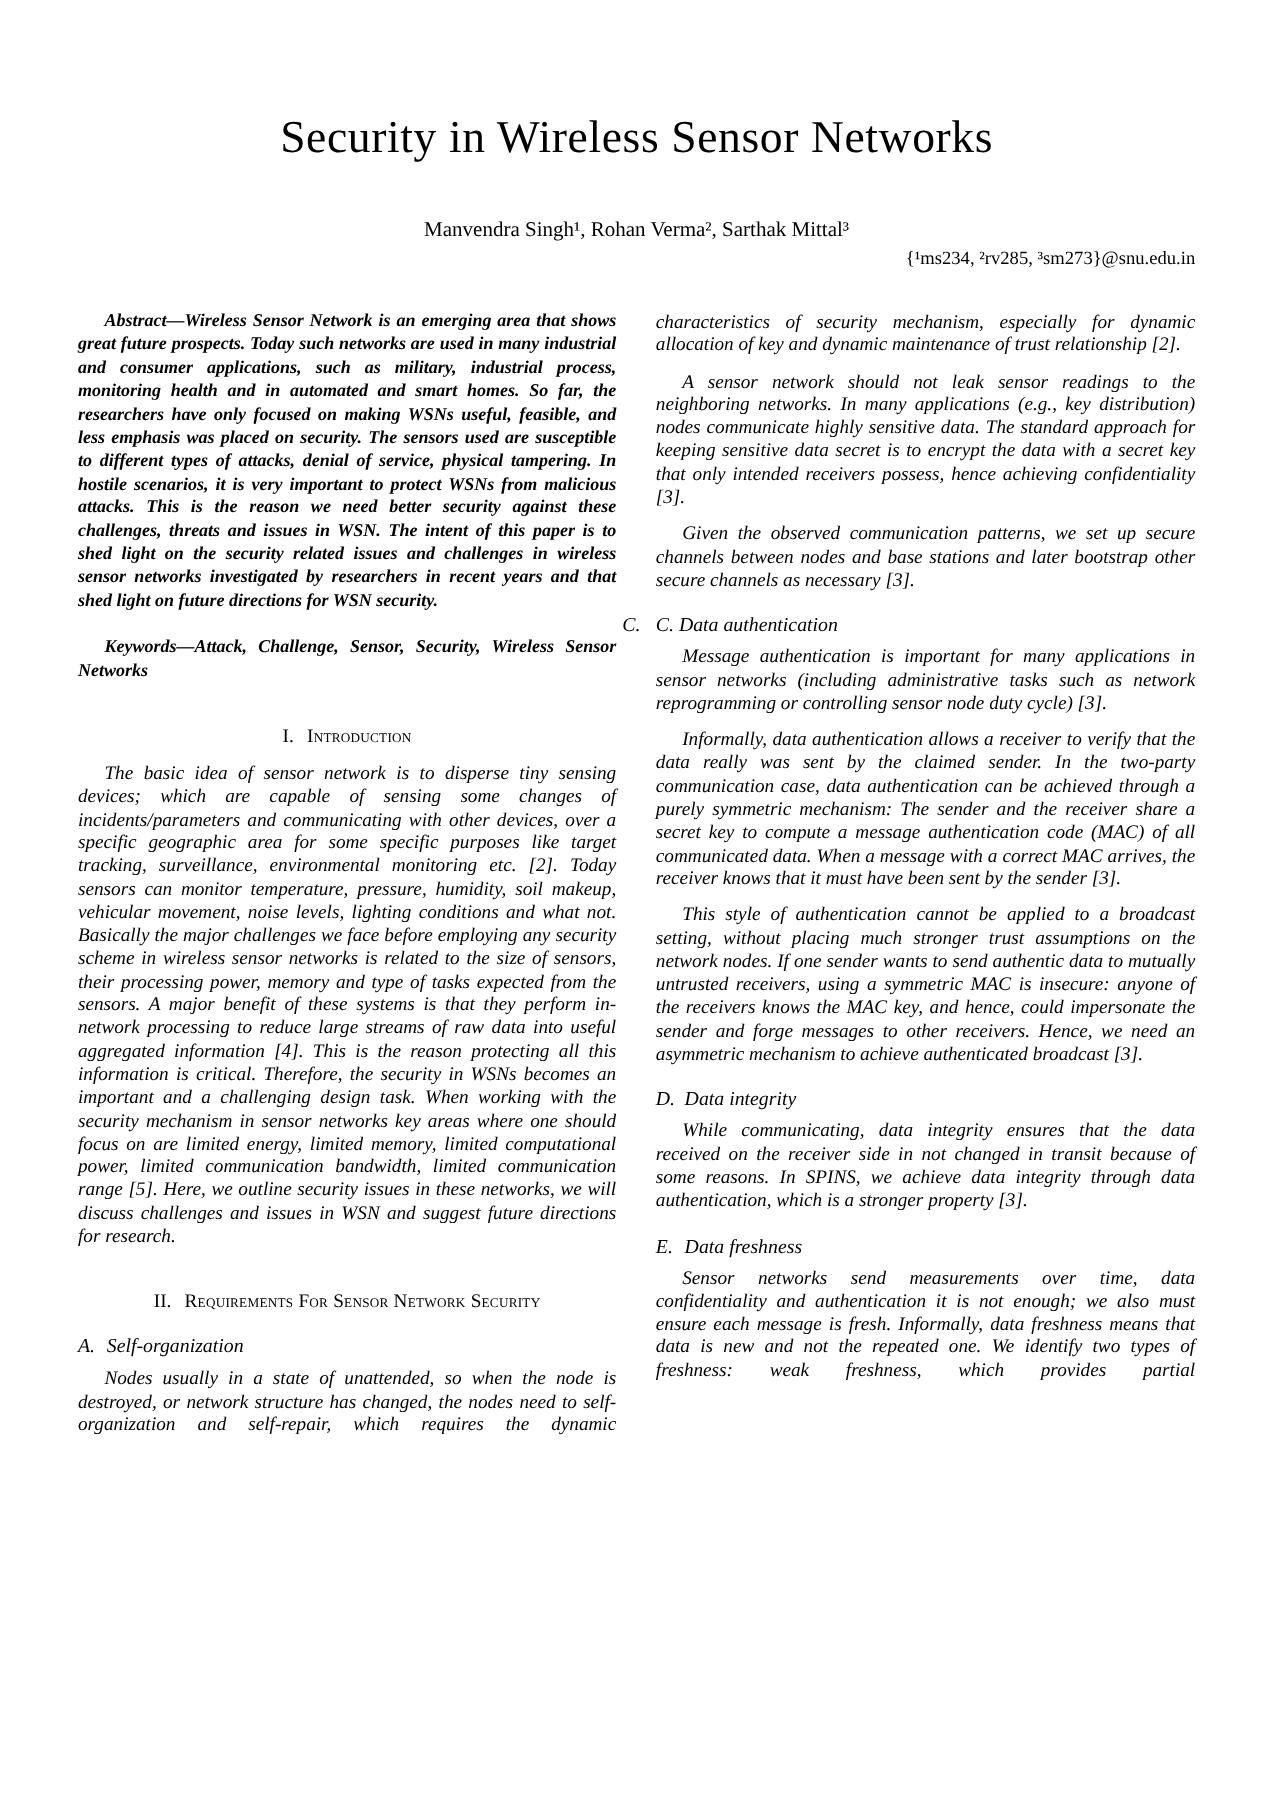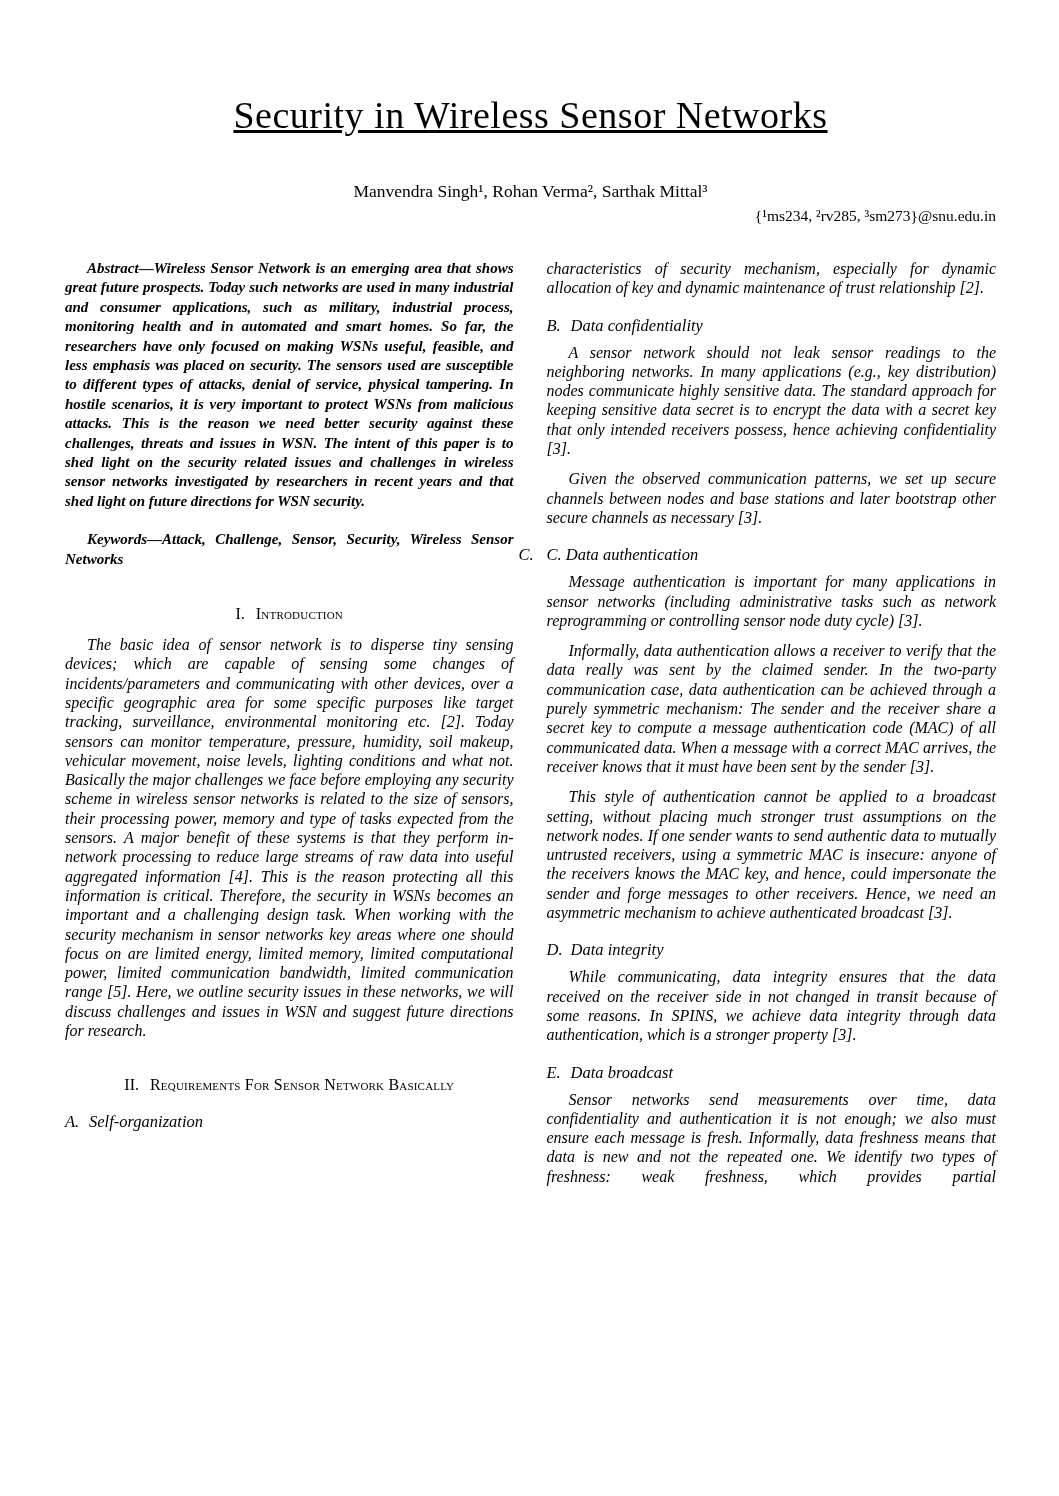--- a/index.html
+++ b/index.html
@@ -14,21 +14,20 @@
     padding: 93px 63px 0 65px;
     font-family: "Liberation Serif", "DejaVu Serif", serif;
     overflow: hidden;
   }
   .title {
     text-align: center;
     font-size: 38px;
     font-weight: normal;
     margin: 0 0 44px 0;
     letter-spacing: 0.5px;
-    text-decoration: underline;
   }
   .authors {
     text-align: center;
     font-size: 17.5px;
     margin: 0 0 5px 0;
   }
   .emails {
     text-align: right;
     font-size: 15.5px;
     margin: 0;
@@ -95,48 +94,48 @@
     <div class="col col-left">
 
       <p class="abs"><b>Abstract—</b><span>Wireless Sensor Network is an emerging area that shows great future prospects. Today such networks are used in many industrial and consumer applications, such as military, industrial process, monitoring health and in automated and smart homes. So far, the researchers have only focused on making WSNs useful, feasible, and less emphasis was placed on security. The sensors used are susceptible to different types of attacks, denial of service, physical tampering. In hostile scenarios, it is very important to protect WSNs from malicious attacks. This is the reason we need better security against these challenges, threats and issues in WSN. The intent of this paper is to shed light on the security related issues and challenges in wireless sensor networks investigated by researchers in recent years and that shed light on future directions for WSN security.</span></p>
 
       <p class="abs kw"><b>Keywords—</b><span>Attack, Challenge, Sensor, Security, Wireless Sensor Networks</span></p>
 
       <h2><span class="num">I.</span><span class="sc">Introduction</span></h2>
 
       <p class="tight">The basic idea of sensor network is to disperse tiny sensing devices; which are capable of sensing some changes of incidents/parameters and communicating with other devices, over a specific geographic area for some specific purposes like target tracking, surveillance, environmental monitoring etc. [2]. Today sensors can monitor temperature, pressure, humidity, soil makeup, vehicular movement, noise levels, lighting conditions and what not. Basically the major challenges we face before employing any security scheme in wireless sensor networks is related to the size of sensors, their processing power, memory and type of tasks expected from the sensors. A major benefit of these systems is that they perform in-network processing to reduce large streams of raw data into useful aggregated information [4]. This is the reason protecting all this information is critical. Therefore, the security in WSNs becomes an important and a challenging design task. When working with the security mechanism in sensor networks key areas where one should focus on are limited energy, limited memory, limited computational power, limited communication bandwidth, limited communication range [5]. Here, we outline security issues in these networks, we will discuss challenges and issues in WSN and suggest future directions for research.</p>
 
-      <h2><span class="num">II.</span><span class="sc">Requirements For Sensor Network Basically</span></h2>
+      <h2><span class="num">II.</span><span class="sc">Requirements For Sensor Network Security</span></h2>
 
 
       <h3><span class="ltr">A.</span><span>Self-organization</span></h3>
 
+      <p class="cut">Nodes usually in a state of unattended, so when the node is destroyed, or network structure has changed, the nodes need to self-organization and self-repair, which requires the dynamic</p>
 
     </div>
 
     <div class="col col-right">
 
       <p class="noind">characteristics of security mechanism, especially for dynamic allocation of key and dynamic maintenance of trust relationship [2].</p>
 
-      <h3><span class="ltr">B.</span><span>Data confidentiality</span></h3>
 
       <p>A sensor network should not leak sensor readings to the neighboring networks. In many applications (e.g., key distribution) nodes communicate highly sensitive data. The standard approach for keeping sensitive data secret is to encrypt the data with a secret key that only intended receivers possess, hence achieving confidentiality [3].</p>
       <p>Given the observed communication patterns, we set up secure channels between nodes and base stations and later bootstrap other secure channels as necessary [3].</p>
 
       <h3 class="outdent"><span class="ltr">C.</span><span>C. Data authentication</span></h3>
 
       <p>Message authentication is important for many applications in sensor networks (including administrative tasks such as network reprogramming or controlling sensor node duty cycle) [3].</p>
       <p>Informally, data authentication allows a receiver to verify that the data really was sent by the claimed sender. In the two-party communication case, data authentication can be achieved through a purely symmetric mechanism: The sender and the receiver share a secret key to compute a message authentication code (MAC) of all communicated data. When a message with a correct MAC arrives, the receiver knows that it must have been sent by the sender [3].</p>
       <p>This style of authentication cannot be applied to a broadcast setting, without placing much stronger trust assumptions on the network nodes. If one sender wants to send authentic data to mutually untrusted receivers, using a symmetric MAC is insecure: anyone of the receivers knows the MAC key, and hence, could impersonate the sender and forge messages to other receivers. Hence, we need an asymmetric mechanism to achieve authenticated broadcast [3].</p>
 
       <h3><span class="ltr">D.</span><span>Data integrity</span></h3>
 
       <p>While communicating, data integrity ensures that the data received on the receiver side in not changed in transit because of some reasons. In SPINS, we achieve data integrity through data authentication, which is a stronger property [3].</p>
 
-      <h3><span class="ltr">E.</span><span>Data broadcast</span></h3>
+      <h3><span class="ltr">E.</span><span>Data freshness</span></h3>
 
       <p class="cut">Sensor networks send measurements over time, data confidentiality and authentication it is not enough; we also must ensure each message is fresh. Informally, data freshness means that data is new and not the repeated one. We identify two types of freshness: weak freshness, which provides partial</p>
 
     </div>
 
   </div>
 
 </div>
 
 </body></html>

